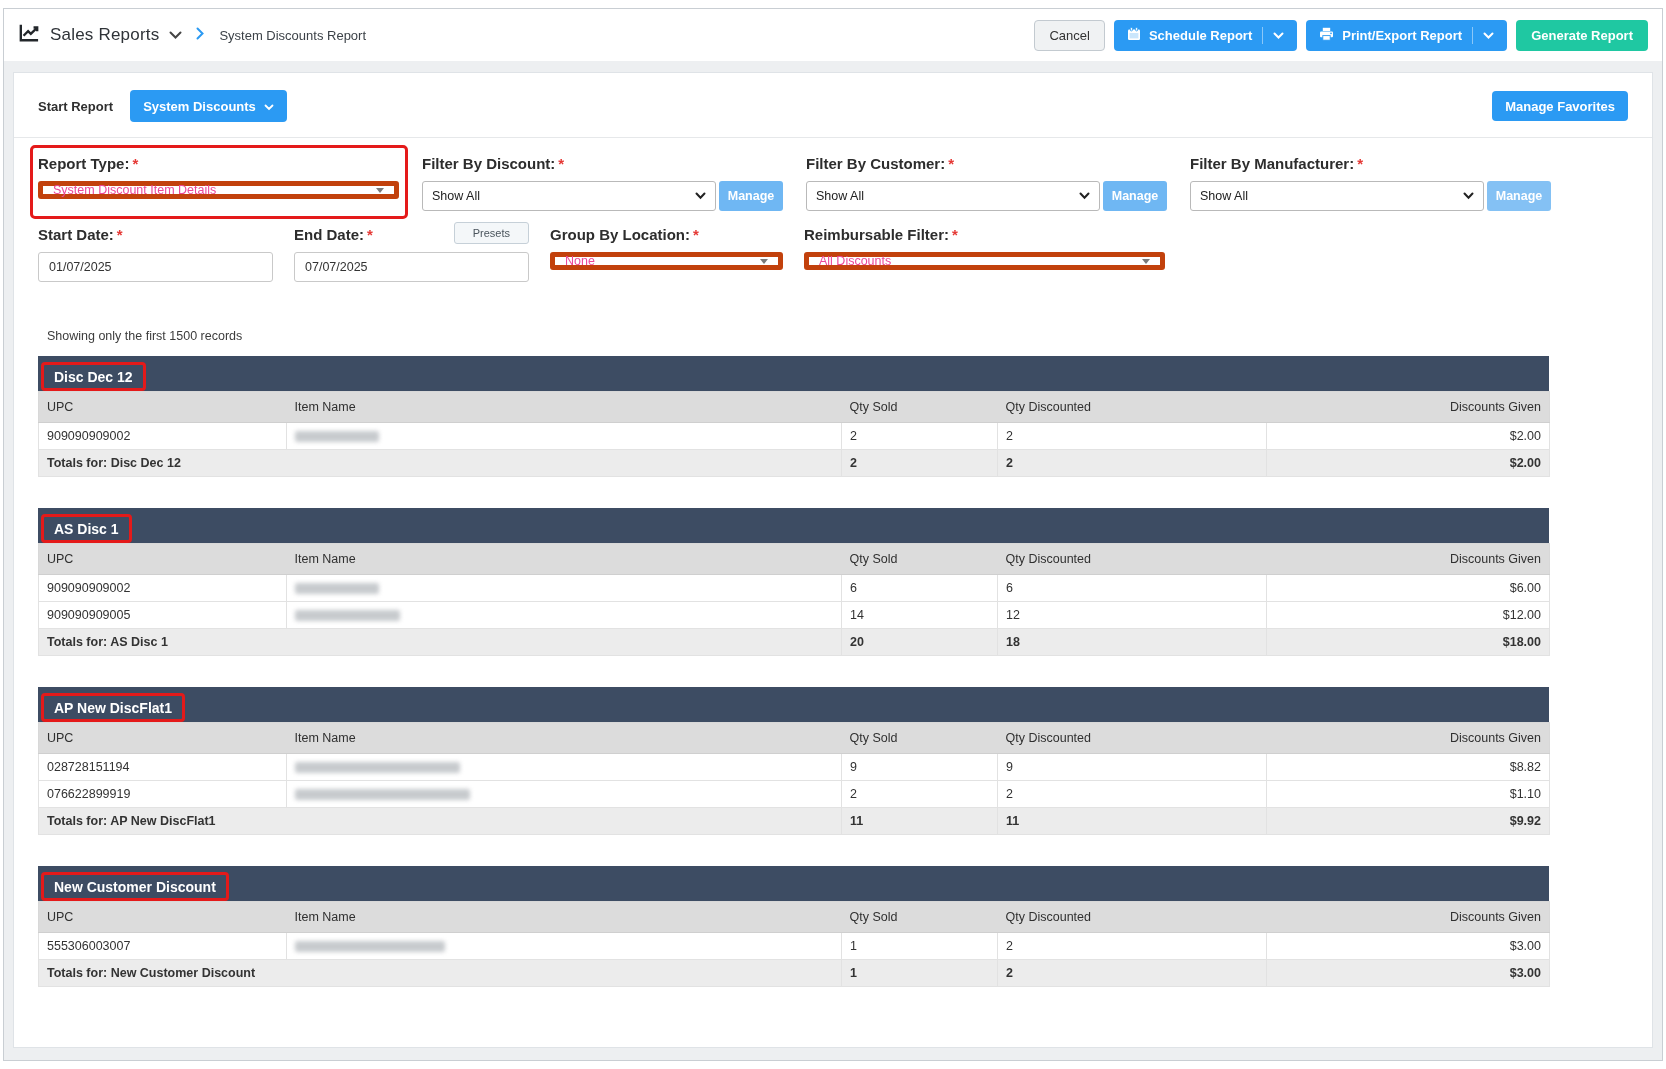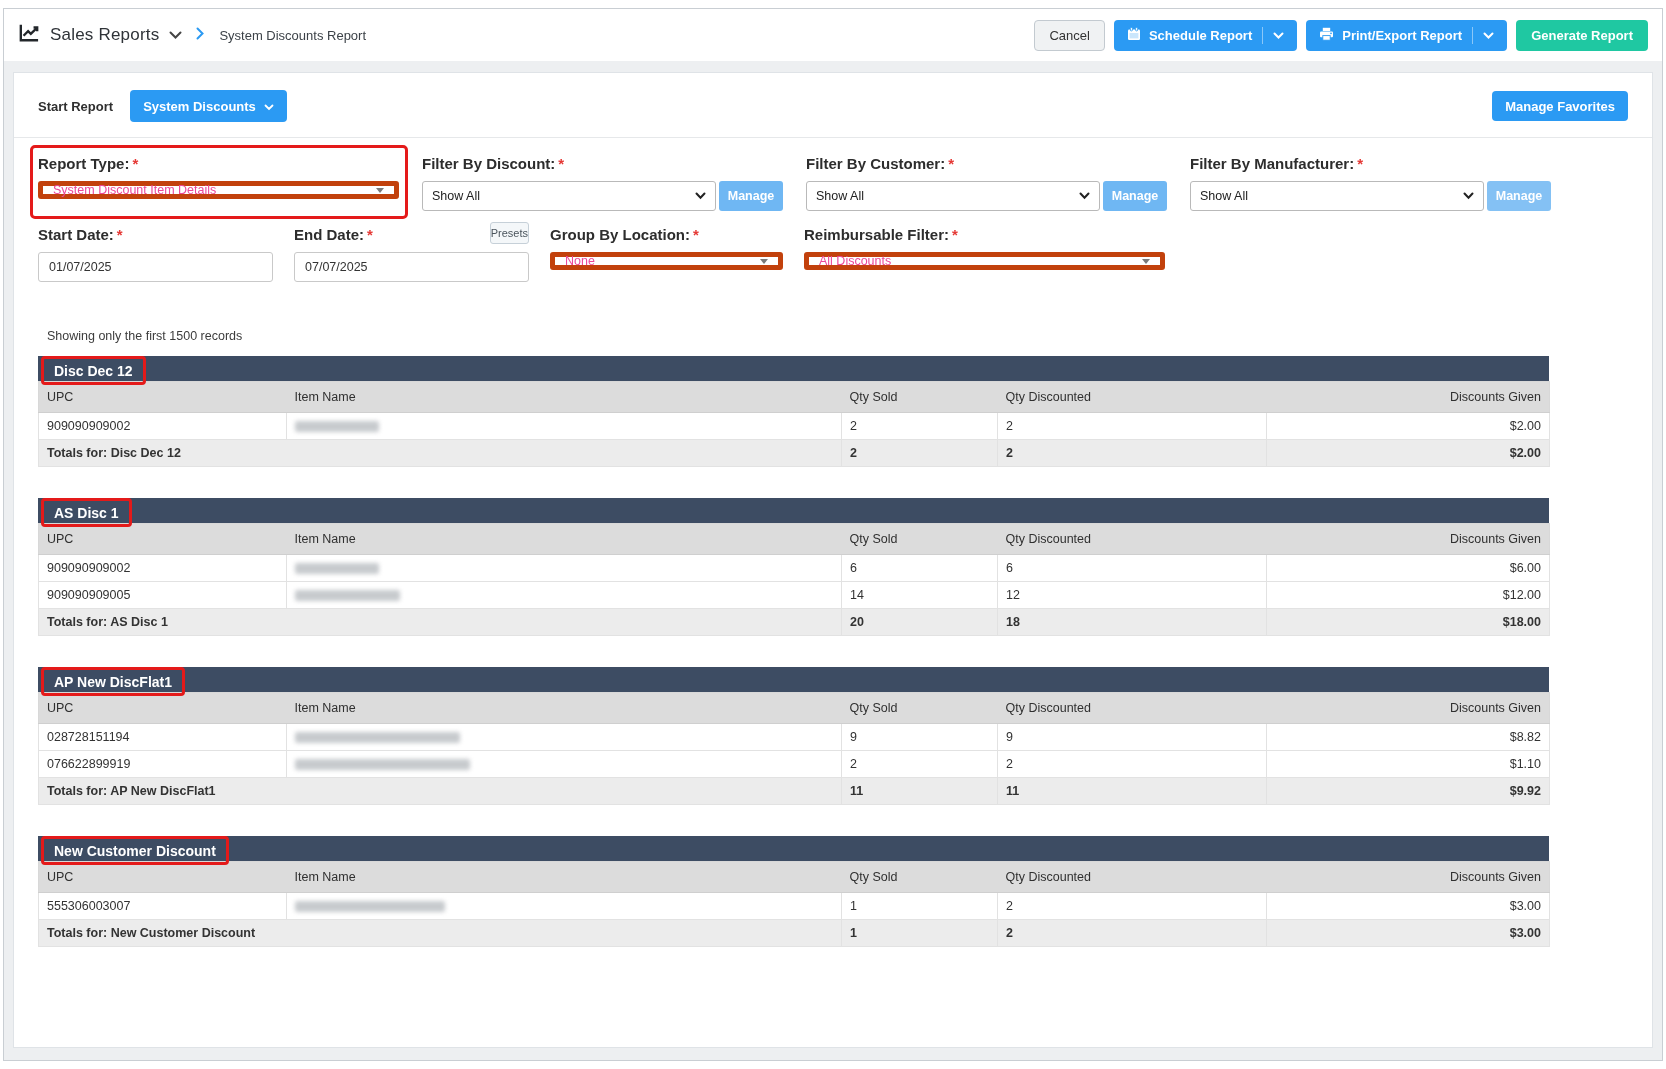--- a/index.html
+++ b/index.html
@@ -37,28 +37,28 @@
   .annotation-rect { position:absolute; top:-10px; left:-8px; right:-9px; bottom:-8px; border:3px solid #e41a1a; border-radius:5px; pointer-events:none; z-index:3; }
   .sel2 { height:18px; border:5px solid #c2410c; border-radius:3px; background:#fff; display:flex; align-items:center; padding:0 10px; font-size:12.5px; color:#ec4899; cursor:pointer; }
   .sel2 .caret { margin-left:auto; width:0; height:0; border-left:4px solid transparent; border-right:4px solid transparent; border-top:5px solid #7a7a7a; }
   .select-row { display:flex; }
   .native-select { flex:1; height:30px; border:1px solid #b9b9b9; border-radius:3px; background:#fff; display:flex; align-items:center; padding:0 9px; font-size:12.5px; color:#222; cursor:pointer; }
   .native-select svg { margin-left:auto; }
   .manage-btn { width:64px; height:30px; margin-left:3px; background:#6fb7f3; color:#fff; font-weight:700; font-size:12.5px; border-radius:3px; display:flex; align-items:center; justify-content:center; cursor:pointer; }
   .dateinput { width:100%; height:30px; border:1px solid #c9c9c9; border-radius:3px; padding:0 10px; font-size:12.5px; color:#333; font-family:"Liberation Sans",sans-serif; }
   .w235 { width:235px; } .w361 { width:361px; } .w233 { width:233px; }
   .enddate-head { display:flex; align-items:flex-start; }
-  .presets-btn { margin-left:auto; margin-top:-4px; height:22px; padding:0 0; font-size:11px; color:#4a545c; background:#f4f7f9; border:1px solid #c6d0d8; border-radius:3px; display:flex; align-items:center; cursor:pointer;text-align:right; }
+  .presets-btn { margin-left:auto; margin-top:-4px; height:22px; padding:0 18px; font-size:11px; color:#4a545c; background:#f4f7f9; border:1px solid #c6d0d8; border-radius:3px; display:flex; align-items:center; cursor:pointer;text-align:right; }
 
   .notice { margin-top:47px; margin-left:9px; font-size:12.5px; color:#3c3c3c; }
 
   
   .report-area { margin-top:13px; }
   .group { margin-bottom:31px; }
-  .group-bar { width:1511px; height:25px; background:#3d4c63; display:flex; align-items:flex-start; }
+  .group-bar { width:1511px; height:35px; background:#3d4c63; display:flex; align-items:flex-end; }
   .group-title { display:inline-flex; align-items:center; height:29px; margin-left:3px; padding:0 10px; border:3px solid #e41a1a; border-radius:4px; color:#fff; font-size:14px; font-weight:700; }
   table.rpt { width:1511px; border-collapse:collapse; table-layout:fixed; font-size:12.5px; color:#333; }
   table.rpt th { background:#dcdcdc; font-weight:400; text-align:left; padding:8px 8px; color:#303030; border-bottom:1px solid #cfcfcf; }
   table.rpt td { background:#fff; padding:6px 8px; border:1px solid #e2e2e2; }
   table.rpt th.right, table.rpt td.right { text-align:right; }
   table.rpt tr.totals td { background:#ececec; font-weight:700; }
   table.rpt { border:1px solid #d8d8d8; }
   .blur-bar { height:11px; border-radius:2px; background:#9aa0a6; opacity:.55; filter:blur(2px); }
   table.grand { width:1511px; border-collapse:collapse; table-layout:fixed; font-size:12.5px; color:#222; border:1px solid #cfcfcf; }
   table.grand td { background:#e7e7e7; font-weight:700; padding:7px 8px; border:1px solid #d2d2d2; }

